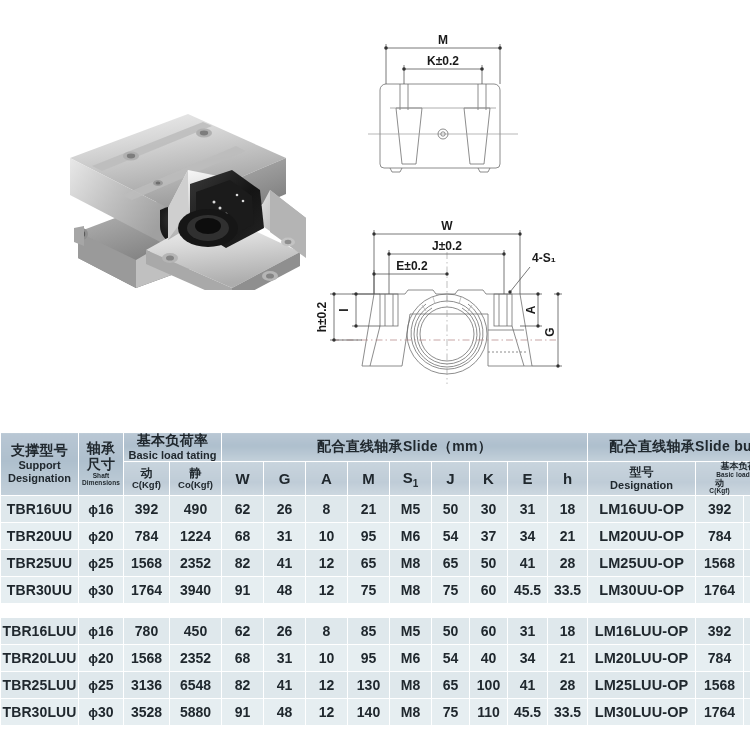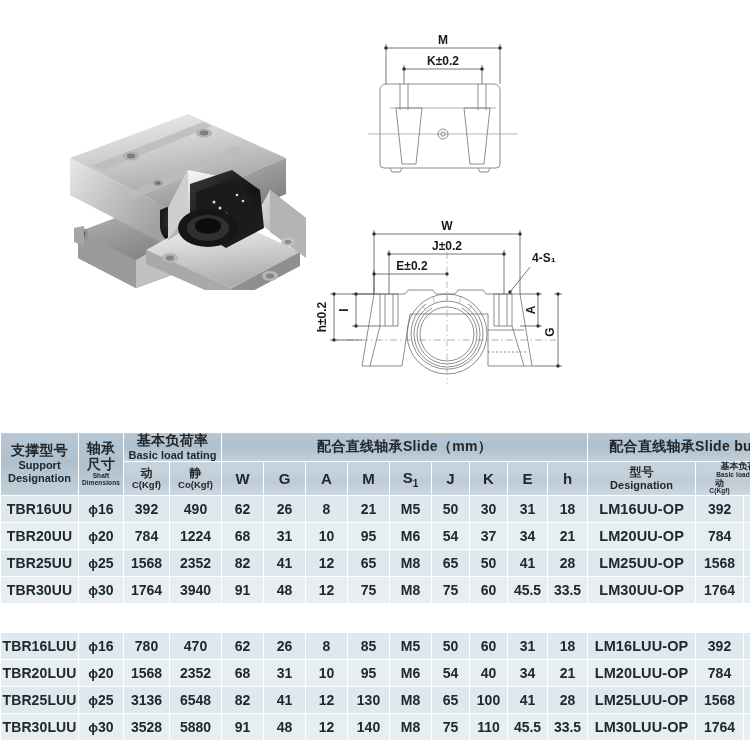--- a/index.html
+++ b/index.html
@@ -50,21 +50,21 @@
   .dim-label {
     font-family: "Liberation Sans", "DejaVu Sans", sans-serif;
     font-size: 12px;
     font-weight: 700;
     fill: #1a1a1a;
   }
 
   
   .tbl-wrap { position: absolute; left: 0; width: 750px; }
   #tbl1-wrap { top: 432px; }
-  #tbl2-wrap { top: 617px; margin-top: 15px; }
+  #tbl2-wrap { top: 617px; }
 
   table.spec {
     width: 750px;
     border-collapse: collapse;
     table-layout: fixed;
     font-family: "Liberation Sans", "DejaVu Sans", sans-serif;
   }
   table.spec td, table.spec th {
     border: 1px solid #ffffff;
     text-align: center;
@@ -546,21 +546,21 @@
           <col style="width:40px">
         <col style="width:108px">
           <col style="width:48px">
           <col style="width:47px">
       </colgroup>
       <tbody id="tbody-luu">
           <tr class="r-a">
             <td class="model">TBR16LUU</td>
             <td><span class="phi">ϕ</span>16</td>
             <td>780</td>
-            <td>470</td>
+            <td>450</td>
             <td>62</td>
             <td>26</td>
             <td>8</td>
             <td>85</td>
             <td>M5</td>
             <td>50</td>
             <td>60</td>
             <td>31</td>
             <td>18</td>
             <td class="bush">LM16LUU-OP</td>

